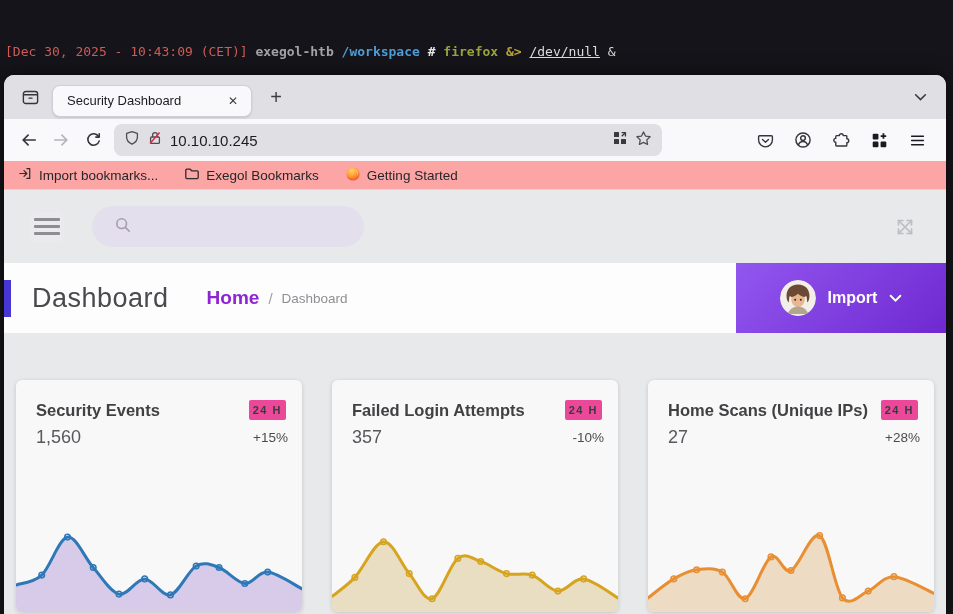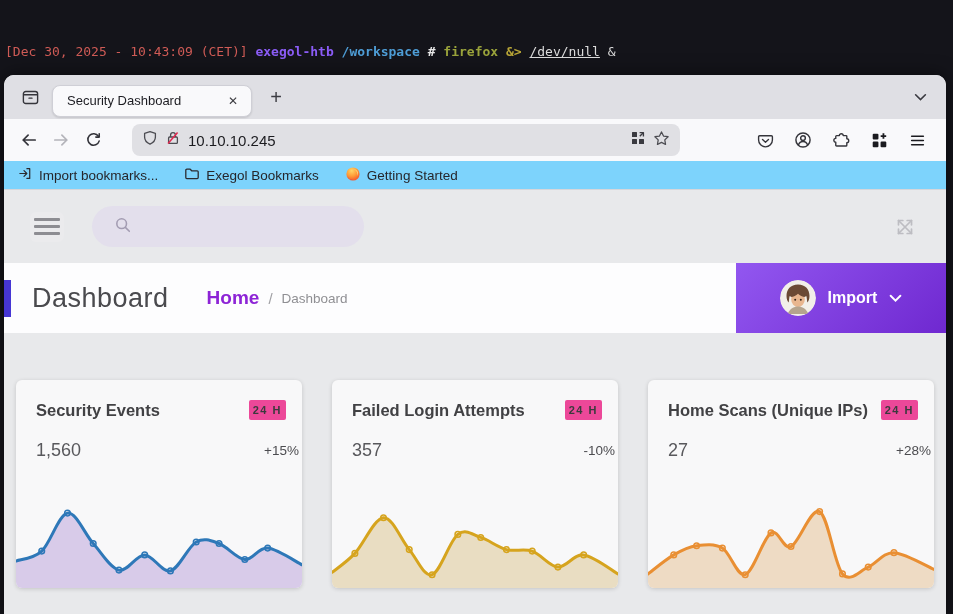--- a/index.html
+++ b/index.html
@@ -4,21 +4,21 @@
 <style>
   * { margin:0; padding:0; box-sizing:border-box; }
   html,body { width:953px; height:614px; overflow:hidden; }
   body { background:#14141a; font-family:"Liberation Sans", sans-serif; position:relative; }
 
   
   .terminal { position:absolute; top:0; left:0; width:100%; height:70px;
     font-family:"DejaVu Sans Mono", monospace; font-size:13px; line-height:19px;
     color:#dcdcdc; padding:4px 0 0 5px; white-space:pre-wrap; }
   .t-red { color:#cf5b56; }
-  .t-purple { color:#8b5cf6; font-weight:bold; }
+  .t-purple { color:#a3a3a3; font-weight:bold; }
   .t-blue { color:#4e9dd6; font-weight:bold; }
   .t-prompt { color:#e8e8e8; font-weight:bold; }
   .t-green { color:#9aa33b; font-weight:bold; }
   .t-yellow { color:#b9a637; font-weight:bold; }
   .t-under { text-decoration:underline; }
   .t-cursor { display:inline-block; width:8px; height:15px; border:1.5px solid #d8d8d8; vertical-align:-3px; margin-left:2px; }
 
   
   .bwindow { position:absolute; left:4px; top:75px; width:942px; bottom:0;
     background:#f9f9fb; border-radius:10px 10px 0 0; overflow:hidden;
@@ -28,26 +28,26 @@
   .tb-btn { width:28px; height:28px; display:flex; align-items:center; justify-content:center; border-radius:4px; color:#35353b; }
   .tab { margin-left:8px; width:200px; height:32px; background:#f9f9fb; border:1px solid #cfcfd6;
     border-radius:8px; box-shadow:0 1px 2px rgba(0,0,0,.12); display:flex; align-items:center; padding:0 8px 0 14px;margin-top:7px; }
   .tab-title { flex:1; font-size:13px; color:#1c1c22; white-space:nowrap; overflow:hidden; }
   .tab-close { font-size:12px; color:#3c3c42; padding:2px 5px; border-radius:4px; }
   .newtab { margin-left:10px; font-size:20px; color:#3c3c42; width:28px; height:28px; display:flex; align-items:center; justify-content:center; }
   .tab-spacer { flex:1; }
 
   .navbar { height:42px; background:#f9f9fb; display:flex; align-items:center; padding:0 10px; gap:2px; }
   .nav-btn { width:30px; height:30px; display:flex; align-items:center; justify-content:center; border-radius:4px; }
-  .urlbar { margin-left:22px; width:548px; height:32px; background:#e0e0e4; border-radius:8px;
+  .urlbar { margin-left:4px; width:548px; height:32px; background:#e0e0e4; border-radius:8px;
     display:flex; align-items:center; padding:0 10px; gap:7px; }
   .url-text { font-size:15px; color:#1b1b1f; flex:1; }
   .nav-right { margin-left:auto; display:flex; align-items:center; gap:8px; padding-right:4px; }
 
-  .bookmarksbar { height:29px; background:#7dd3fc; border-bottom:1px solid #d6d6da;
+  .bookmarksbar { height:29px; background:#fca5a5; border-bottom:1px solid #d6d6da;
     display:flex; align-items:center; padding:0 14px; gap:26px; }
   .bm-item { display:flex; align-items:center; gap:6px; font-size:13.5px; color:#26262b; }
 
   
   .pagecontent { position:absolute; top:115px; left:0; right:0; bottom:0; background:#e8e9eb; }
 
   .page-topbar { height:73px; display:flex; align-items:center; padding:0 26px; }
   .hamburger { width:34px; height:30px; border-radius:6px; background:#ebebed; display:flex;
     flex-direction:column; justify-content:center; gap:4px; padding:0 4px; }
   .hamburger span { display:block; height:3px; background:#8d8d92; border-radius:1px; }
@@ -63,27 +63,27 @@
   .page-title { margin-left:28px; font-size:27px; color:#4a4a4e; letter-spacing:.5px; font-weight:400; }
   .breadcrumb { margin-left:38px; display:flex; align-items:center; gap:9px; }
   .bc-home { font-size:19px; font-weight:600; }
   .bc-sep { font-size:15px; color:#a0a0a4; }
   .bc-cur { font-size:13.5px; color:#8f8f93; }
   .userpanel { margin-left:auto; width:210px; height:100%; display:flex; align-items:center; justify-content:center; gap:12px; }
   .avatar { width:36px; height:36px; border-radius:50%; overflow:hidden; flex:0 0 auto; }
   .username { color:#fff; font-size:16px; font-weight:600; }
 
   .cards { display:flex; gap:30px; padding:0 12px; margin-top:47px; }
-  .card { flex:1; height:208px; background:#f8f8f9; border-radius:6px; position:relative; overflow:hidden;
+  .card { flex:1; height:232px; background:#f8f8f9; border-radius:6px; position:relative; overflow:hidden;
     box-shadow:0 1px 4px rgba(0,0,0,.16); }
   .card-head { display:flex; align-items:center; justify-content:space-between; padding:20px 16px 0 20px; }
   .card-title { font-size:16.5px; font-weight:700; color:#414144; }
   .card-badge { background:#ec4899; color:#3a3a3d; font-size:11px; font-weight:600; letter-spacing:1.5px;
     padding:4px 4px; border-radius:2px; }
-  .card-vals { display:flex; align-items:center; justify-content:space-between; padding:0 3px 0 20px; margin-top:20px; }
+  .card-vals { display:flex; align-items:center; justify-content:space-between; padding:0 14px 0 20px; margin-top:7px; }
   .card-value { font-size:18px; color:#58585c; font-weight:500; }
   .card-delta { font-size:13.5px; color:#4c4c50; font-weight:500; }
   .card svg.spark { position:absolute; left:0; bottom:0; width:100%; height:92px; display:block; }
 </style>
 </head>
 <body>
 
 <div class="terminal">
   <div><span class="t-red">[Dec 30, 2025 - 10:43:09 (CET)]</span> <span class="t-purple">exegol-htb</span> <span class="t-blue">/workspace</span> <span class="t-prompt">#</span> <span class="t-green">firefox</span> <span class="t-yellow">&amp;&gt;</span> <span class="t-under">/dev/null</span> <span>&amp;</span></div>
   <div><span>[1] 3459</span></div>

